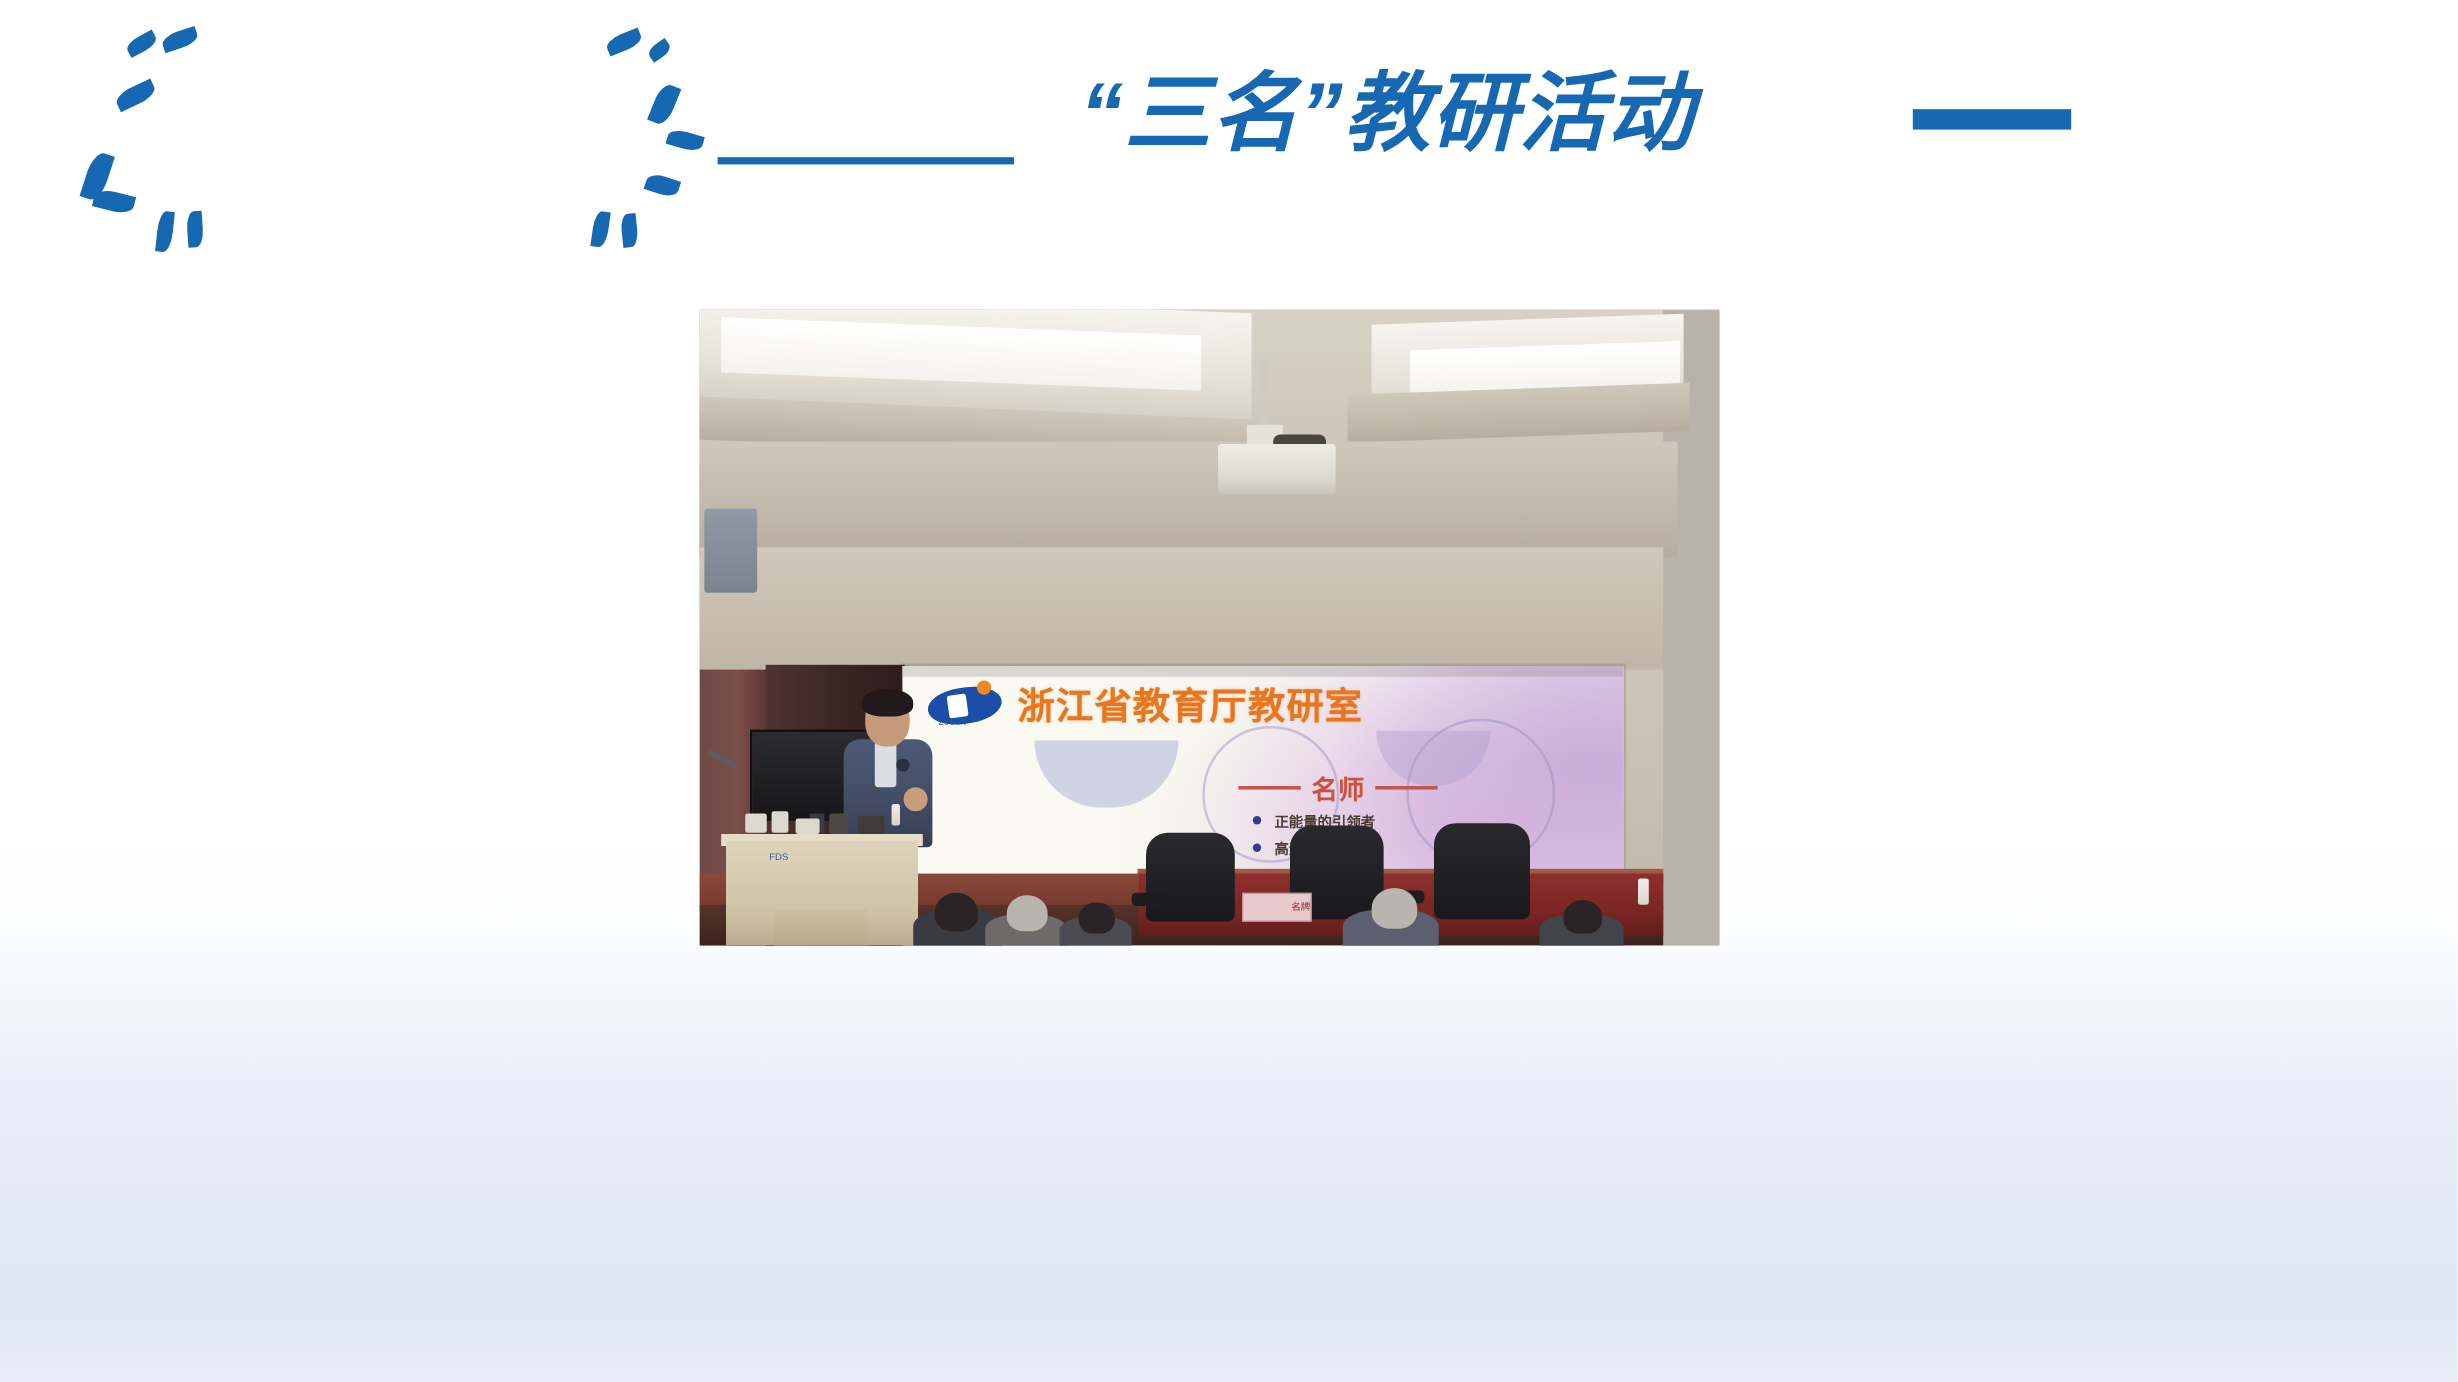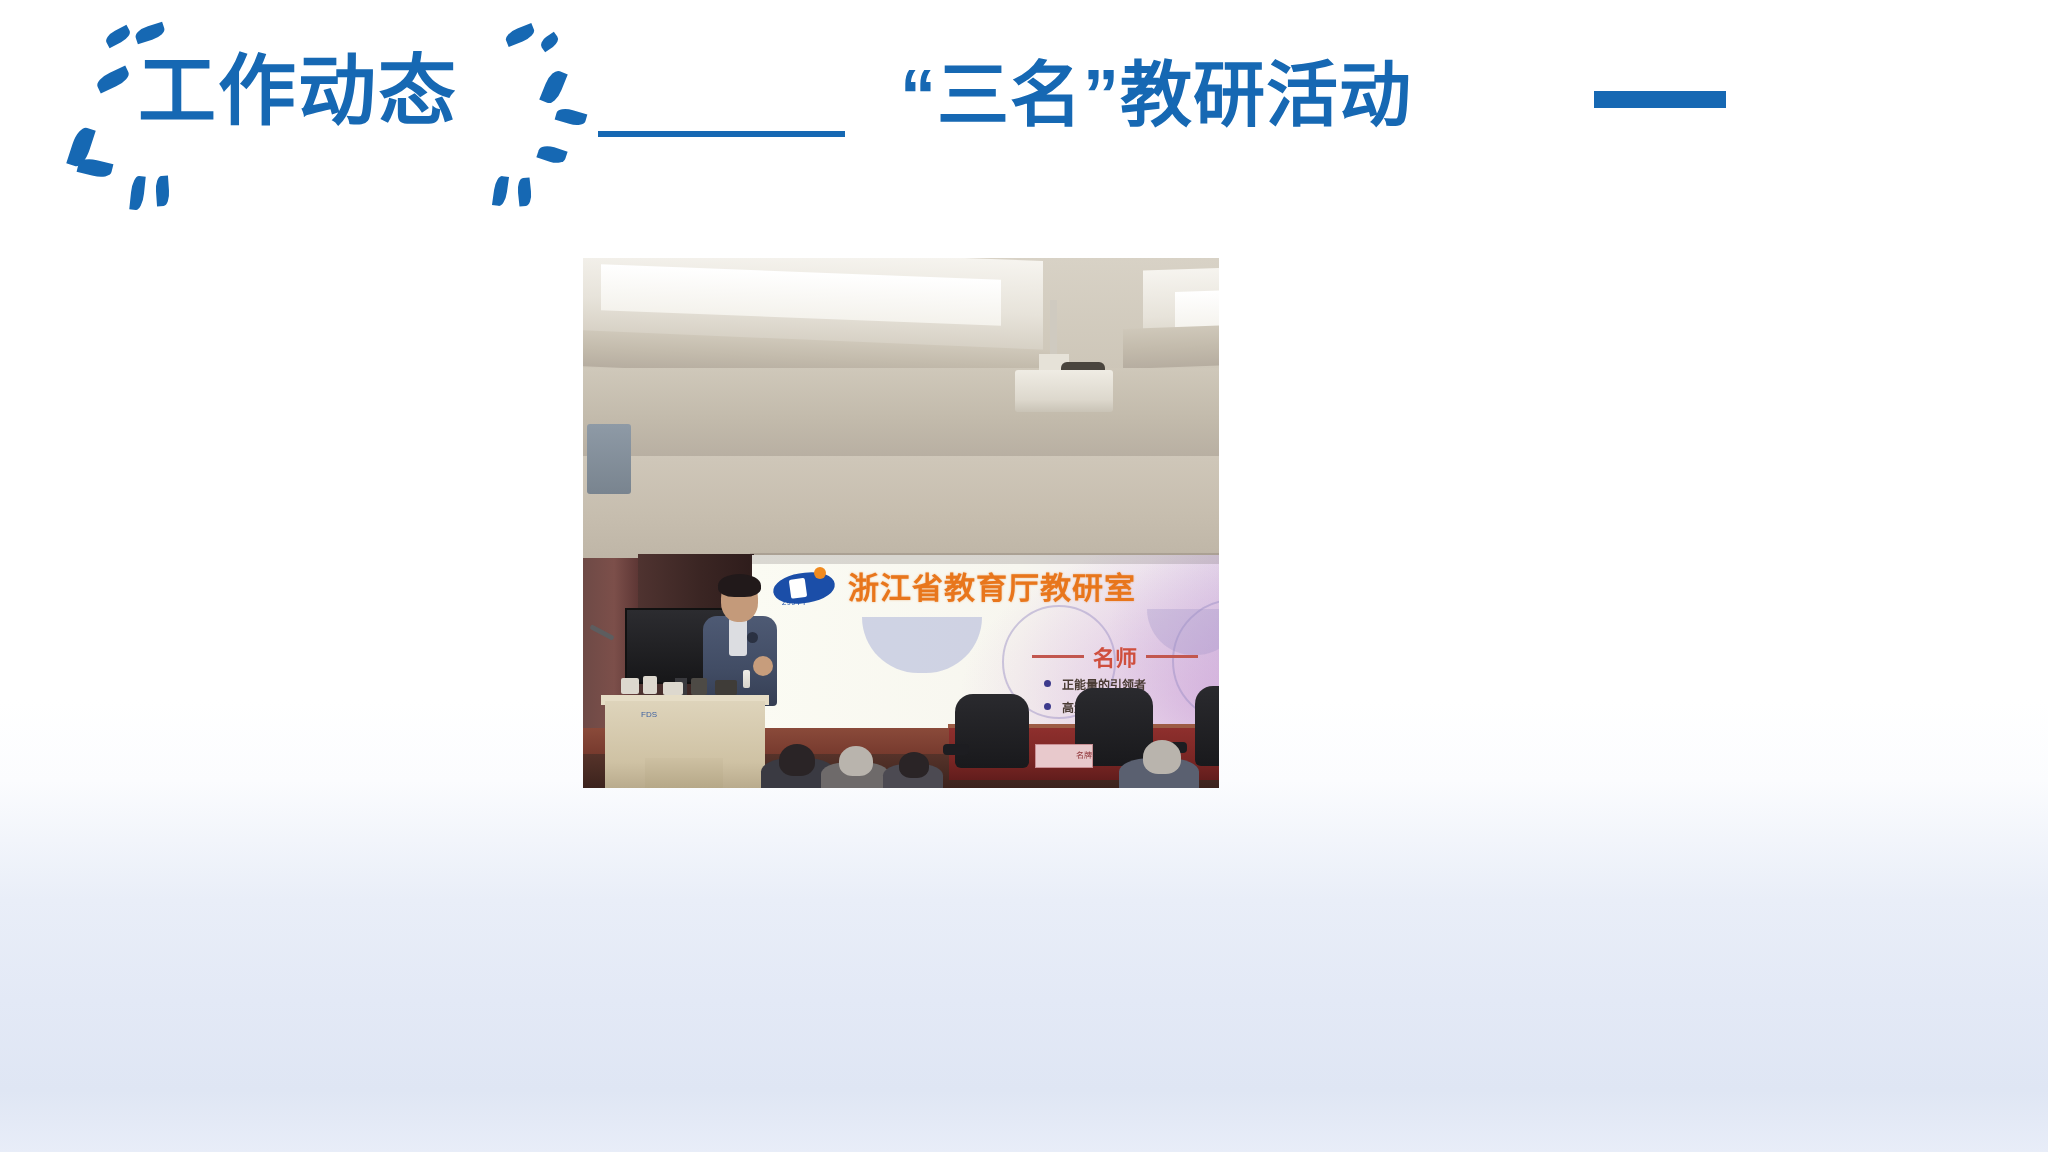--- a/index.html
+++ b/index.html
@@ -58,20 +58,21 @@
     position: absolute;
     left: 900px;
     top: 52px;
     font-family: "Liberation Sans", "DejaVu Sans", sans-serif;
     font-weight: bold;
     font-size: 72px;
     line-height: 86px;
     letter-spacing: 1px;
     color: #1668b3;
     white-space: nowrap;
+    font-style: italic;
   }
 
   
   .title-rule {
     position: absolute;
     left: 598px;
     top: 131px;
     width: 247px;
     height: 6px;
     background: #1668b3;
@@ -92,21 +93,21 @@
     position: absolute;
     background: #1668b3;
     border-radius: 50% 0 50% 0;
   }
 
   
   #photo-frame {
     position: absolute;
     left: 583px;
     top: 258px;
-    width: 636px;
+    width: 850px;
     height: 530px;
     overflow: hidden;
     background: #b9b2a8;
   }
   #photo {
     position: absolute;
     inset: 0;
   }
 
   
@@ -399,21 +400,20 @@
     <div>
       <div class="petal" style="left:105px;  top:30px;  width:26px; height:13px; transform:rotate(-28deg);"></div>
       <div class="petal" style="left:135px;  top:26px;  width:30px; height:14px; transform:rotate(-18deg);"></div>
       <div class="petal" style="left:96px;   top:72px;  width:34px; height:15px; transform:rotate(-25deg);"></div>
       <div class="petal" style="left:72px;   top:127px; width:18px; height:40px; transform:rotate(18deg);"></div>
       <div class="petal" style="left:78px;   top:160px; width:34px; height:16px; transform:rotate(14deg);"></div>
       <div class="petal" style="left:131px;  top:176px; width:13px; height:34px; transform:rotate(6deg);"></div>
       <div class="petal" style="left:156px;  top:176px; width:13px; height:30px; transform:rotate(-4deg);"></div>
     </div>
 
-    <div class="title-main">工作动态</div>
 
     <div>
       <div class="petal" style="left:505px; top:28px;  width:30px; height:14px; transform:rotate(-22deg);"></div>
       <div class="petal" style="left:540px; top:36px;  width:19px; height:12px; transform:rotate(-35deg);"></div>
       <div class="petal" style="left:545px; top:70px;  width:17px; height:34px; transform:rotate(22deg);"></div>
       <div class="petal" style="left:556px; top:110px; width:30px; height:14px; transform:rotate(16deg);"></div>
       <div class="petal" style="left:538px; top:147px; width:28px; height:15px; transform:rotate(18deg);"></div>
       <div class="petal" style="left:494px; top:176px; width:13px; height:30px; transform:rotate(8deg);"></div>
       <div class="petal" style="left:518px; top:178px; width:13px; height:28px; transform:rotate(-6deg);"></div>
     </div>

